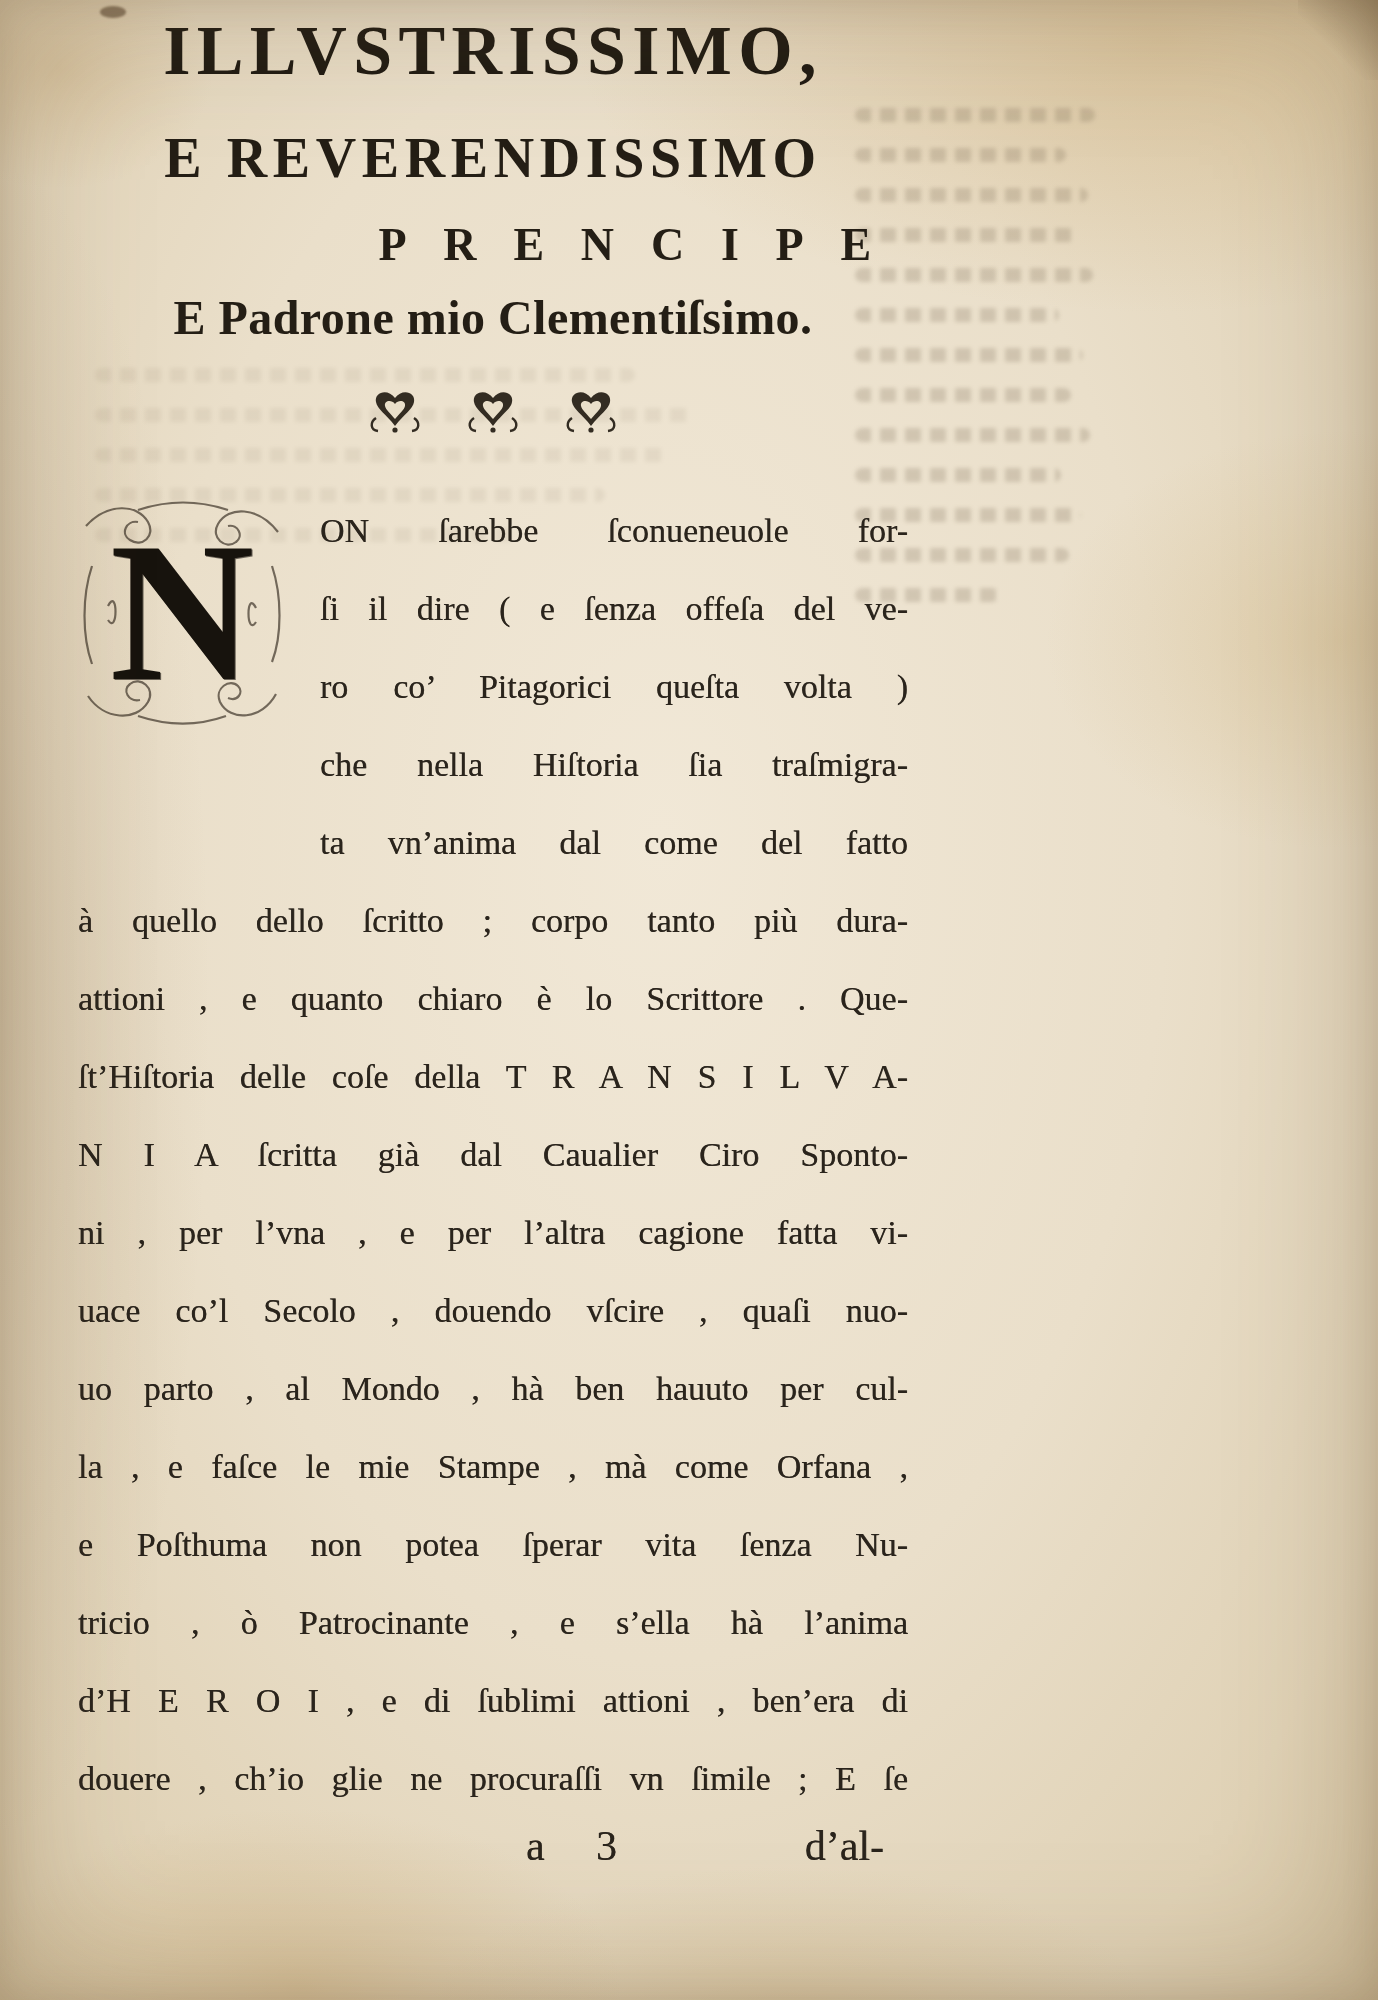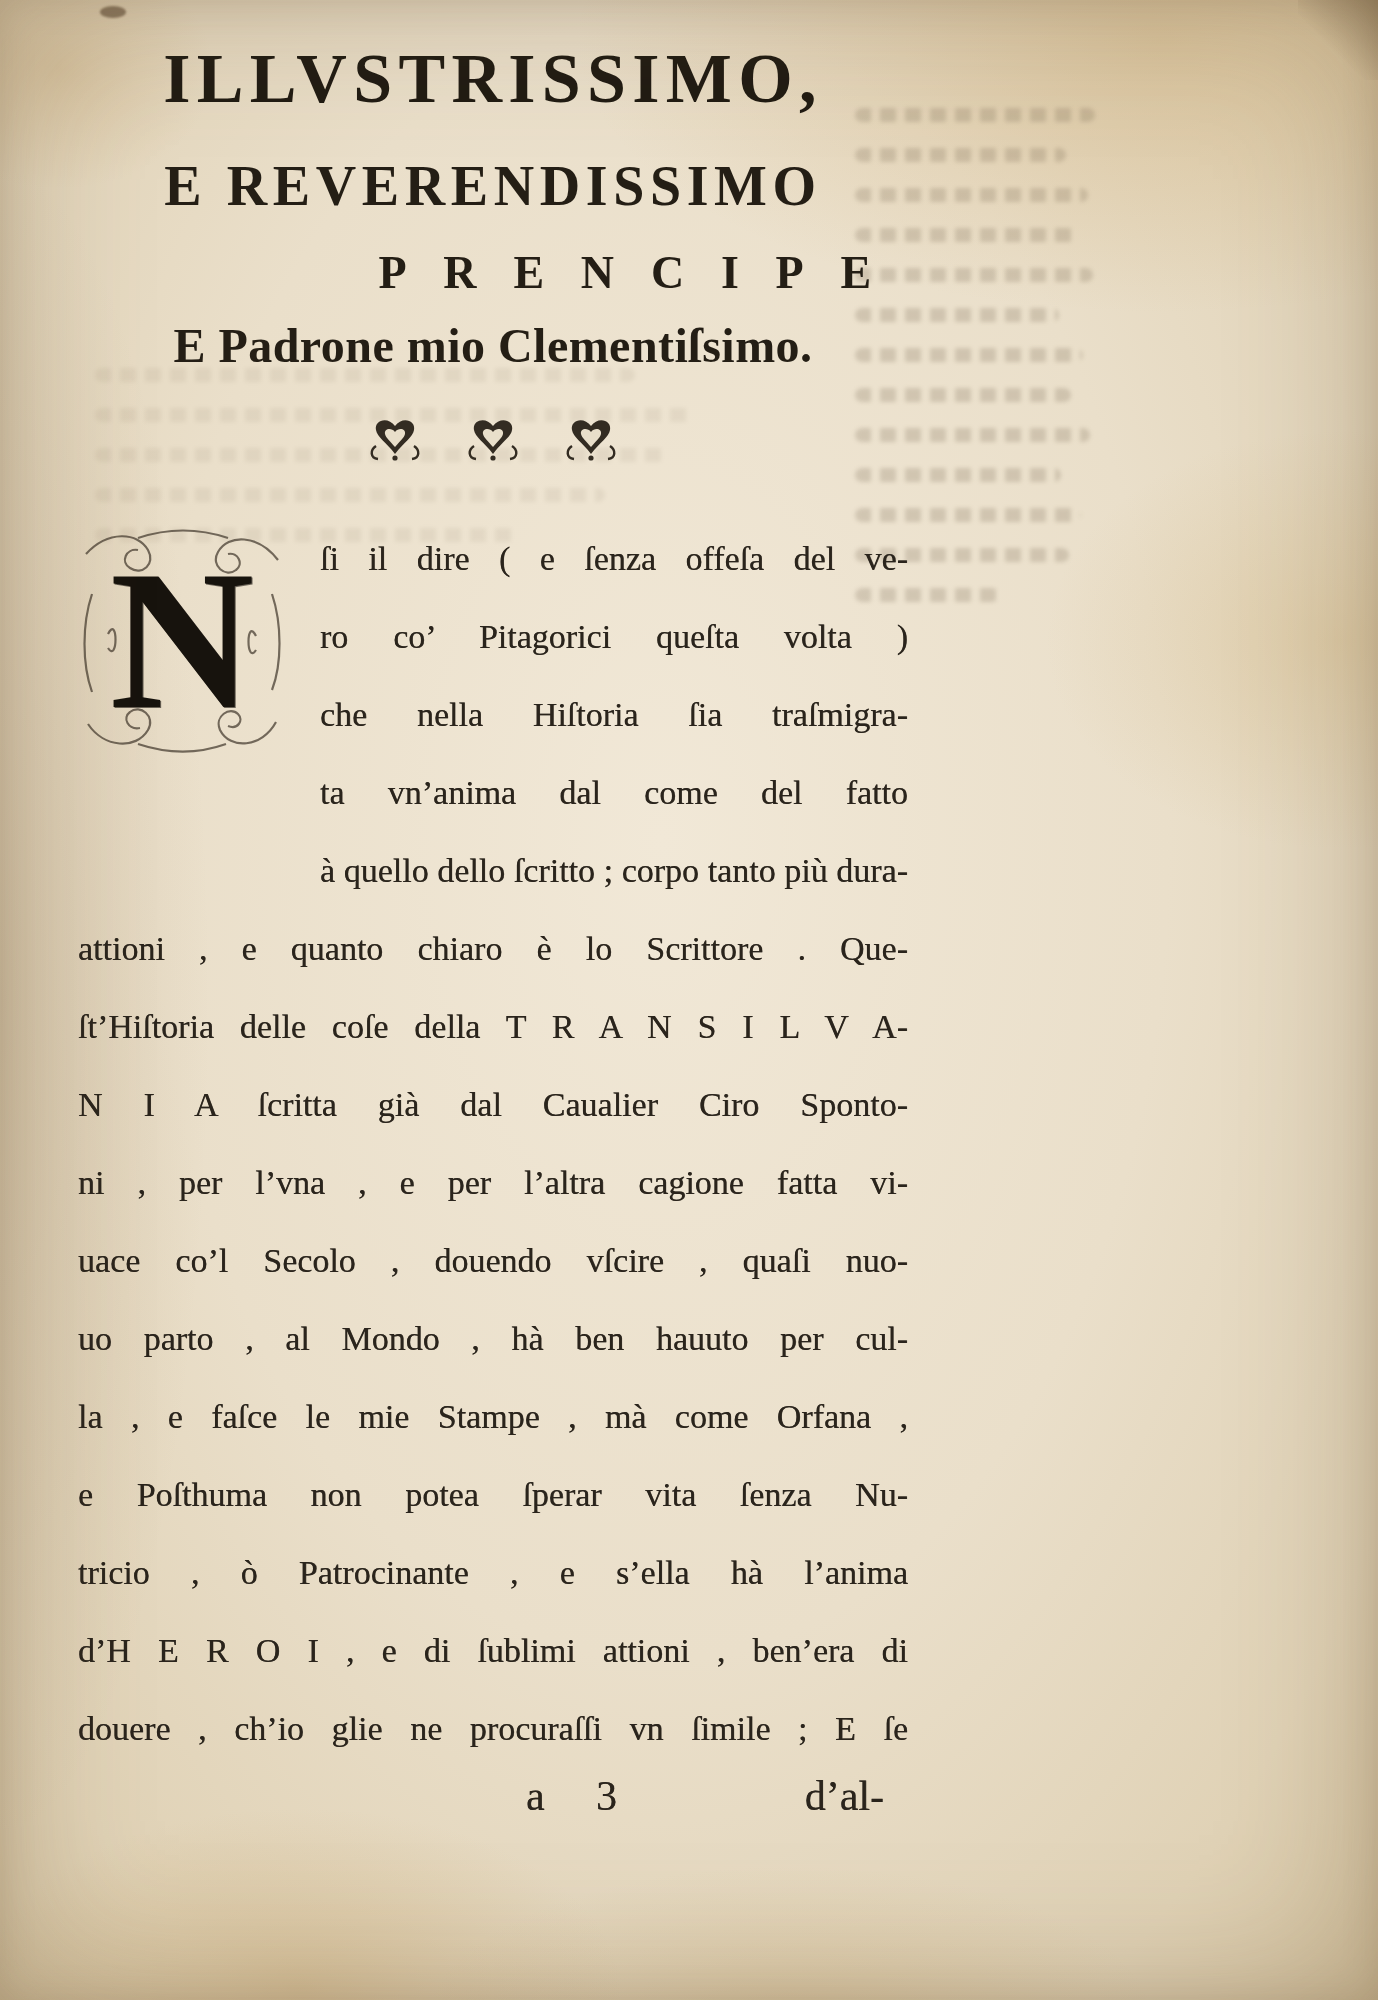--- a/index.html
+++ b/index.html
@@ -24,21 +24,21 @@
   .corner-shadow{position:absolute;right:0;top:0;width:80px;height:80px;
     background:linear-gradient(225deg, rgba(90,70,45,.45), transparent 60%);}
 
   
   .bleed{position:absolute;pointer-events:none;filter:blur(2px);}
   .bleed .bl{height:14px;border-radius:7px;margin-bottom:26px;
     background:repeating-linear-gradient(90deg, rgba(112,96,74,.40) 0px, rgba(112,96,74,.40) 16px, transparent 16px, transparent 25px);}
   .bleed-right{left:855px;top:108px;width:240px;opacity:.55;}
   .bleed-mid{left:95px;top:368px;width:600px;opacity:.22;}
 
-  .textblock{position:absolute;left:78px;top:0;width:830px;padding-top:44px;}
+  .textblock{position:absolute;left:78px;top:0;width:830px;padding-top:16px;}
 
   .t1{font-size:70px;font-weight:bold;letter-spacing:.09em;text-align:center;margin:0;
       line-height:1;color:#1f1a12;}
   .t2{font-size:56px;font-weight:bold;letter-spacing:.10em;text-align:center;margin:44px 0 0;
       line-height:1;color:#241e15;}
   .t3{font-size:46px;font-weight:bold;letter-spacing:.80em;text-indent:.80em;text-align:right;
       margin:36px 0 0;line-height:1;color:#241e15;}
   .t4{font-size:48px;font-weight:bold;letter-spacing:.01em;text-align:center;margin:26px 0 0;
       line-height:1;color:#241e15;}
 
@@ -130,20 +130,21 @@
             <path d="M194 70 C204 100 204 140 194 166"></path>
             <path d="M60 14 C90 4 120 4 150 14"></path>
             <path d="M60 220 C90 230 120 230 148 220"></path>
             <path d="M30 110 C40 90 40 140 30 124"></path>
             <path d="M178 112 C168 92 168 142 178 126"></path>
           </g>
         </svg>
         <span class="initial">N</span>
       </div>
 
+      <div class="pline">ON ſarebbe ſconueneuole for-</div>
       <div class="pline">ſi il dire ( e ſenza offeſa del ve-</div>
       <div class="pline">ro co’ Pitagorici queſta volta )</div>
       <div class="pline">che nella Hiſtoria ſia traſmigra-</div>
       <div class="pline">ta vn’anima dal come del fatto</div>
       <div class="pline">à quello dello ſcritto ; corpo tanto più dura-</div>
       <div class="pline">attioni , e quanto chiaro è lo Scrittore . Que-</div>
       <div class="pline">ſt’Hiſtoria delle coſe della T R A N S I L V A-</div>
       <div class="pline">N I A ſcritta già dal Caualier Ciro Sponto-</div>
       <div class="pline">ni , per l’vna , e per l’altra cagione fatta vi-</div>
       <div class="pline">uace co’l Secolo , douendo vſcire , quaſi nuo-</div>

